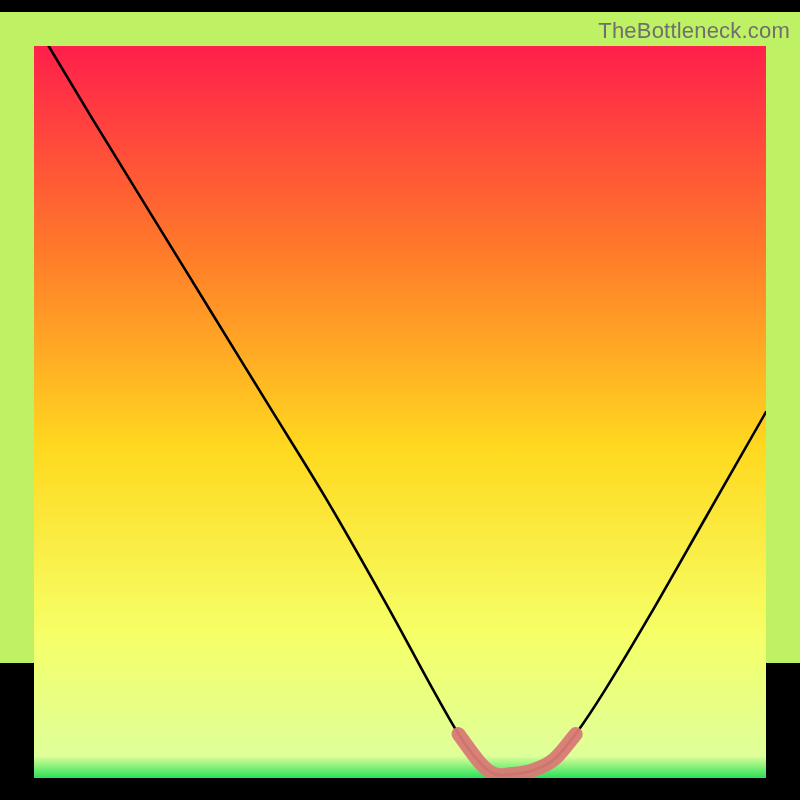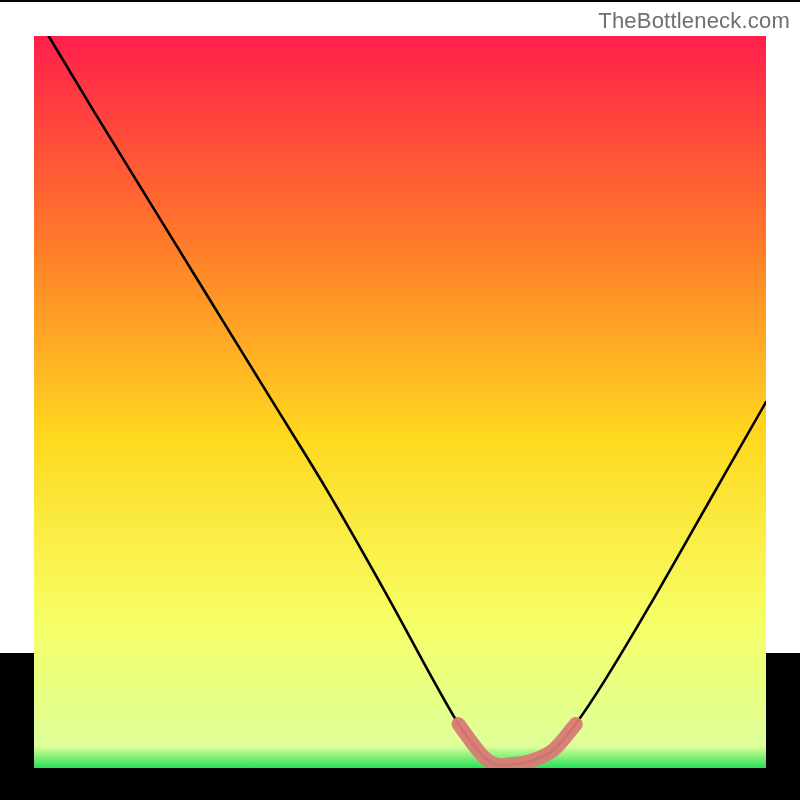--- a/index.html
+++ b/index.html
@@ -7,24 +7,24 @@
     padding: 0;
     width: 800px;
     height: 800px;
     background: #000;
     overflow: hidden;
     font-family: Arial, Helvetica, sans-serif;
   }
   .frame {
     position: absolute;
     left: 0;
-    top: 2px;
+    top: 12px;
     width: 800px;
     height: 651px;
-    background: #ffffff;
+    background: #bef264;
   }
   .plot {
     position: absolute;
     left: 34px;
     top: 34px;
     width: 732px;
     height: 732px;
     
   }
   .watermark {

